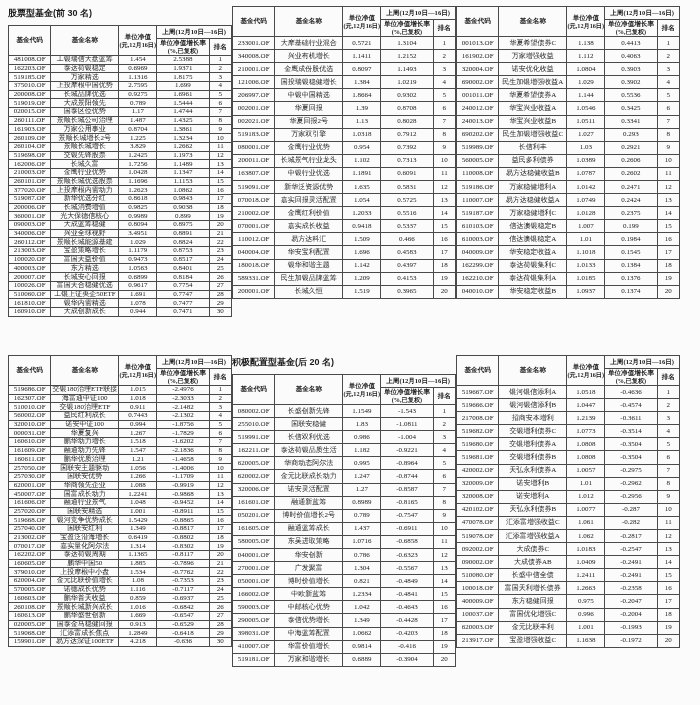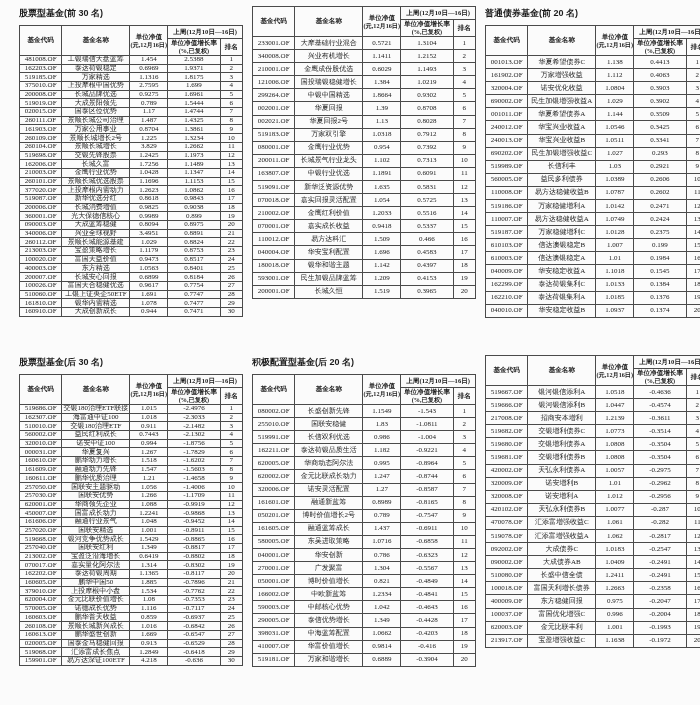--- a/index.html
+++ b/index.html
@@ -2,23 +2,21 @@
 <html><head>
 <meta charset="utf-8">
 <style>
   * { margin: 0; padding: 0; box-sizing: border-box; }
   html, body { width: 700px; height: 705px; background: #fbfbfb; overflow: hidden; }
   body { font-family: "Liberation Serif", "DejaVu Serif", serif; color: #1b1b1b; }
   .page {
     display: grid;
     grid-template-columns: 224px 224px 224px;
     grid-template-rows: 349px auto;
-    column-gap: 9px;
     padding: 6px 4px 0 8px;
-    margin-left: 11px;
   }
   .section { overflow: hidden; }
   .title {
     font-family: "Liberation Sans", sans-serif;
     font-size: 9px;
     font-weight: bold;
     margin: 1px 0 5px 0;
     white-space: nowrap;
   }
   table.fund {
@@ -334,33 +332,33 @@
           <tr>
             <td>340008.OF</td>
             <td>兴业有机增长</td>
             <td>1.1411</td>
             <td>1.2152</td>
             <td>2</td>
           </tr>
           <tr>
             <td>210001.OF</td>
             <td>金鹰成份股优选</td>
-            <td>0.6029</td>
+            <td>0.8097</td>
             <td>1.1493</td>
             <td>3</td>
           </tr>
           <tr>
             <td>121006.OF</td>
             <td>国投瑞银稳健增长</td>
             <td>1.384</td>
             <td>1.0219</td>
             <td>4</td>
           </tr>
           <tr>
-            <td>299264.OF</td>
+            <td>206997.OF</td>
             <td>中银中国精选</td>
             <td>1.8664</td>
             <td>0.9302</td>
             <td>5</td>
           </tr>
           <tr>
             <td>002001.OF</td>
             <td>华夏回报</td>
             <td>1.39</td>
             <td>0.8708</td>
@@ -444,39 +442,38 @@
             <td>17</td>
           </tr>
           <tr>
             <td>180018.OF</td>
             <td>银华和谐主题</td>
             <td>1.142</td>
             <td>0.4397</td>
             <td>18</td>
           </tr>
           <tr>
-            <td>593001.OF</td>
+            <td>589331.OF</td>
             <td>民生加银品牌蓝筹</td>
             <td>1.209</td>
             <td>0.4153</td>
             <td>19</td>
           </tr>
           <tr>
             <td>200001.OF</td>
             <td>长城久恒</td>
             <td>1.519</td>
             <td>0.3965</td>
             <td>20</td>
           </tr>
         </tbody>
     </table>
   </section>
 
   <section class="section">
-    <div class="title">普通债券基金(前 20 名)</div>
     <table class="fund rows20">
       <colgroup>
           <col style="width:19%">
           <col style="width:30.5%">
           <col style="width:17%">
           <col style="width:23.5%">
           <col style="width:10%">
         </colgroup>
       <thead>
         <tr>
@@ -522,21 +519,21 @@
             <td>690002.OF</td>
             <td>民生加银增强收益A</td>
             <td>1.029</td>
             <td>0.3902</td>
             <td>4</td>
           </tr>
           <tr>
             <td>001011.OF</td>
             <td>华夏希望债券A</td>
             <td>1.144</td>
-            <td>0.3509</td>
+            <td>0.5536</td>
             <td>5</td>
           </tr>
           <tr>
             <td>240012.OF</td>
             <td>华宝兴业收益A</td>
             <td>1.0546</td>
             <td>0.3425</td>
             <td>6</td>
           </tr>
           <tr>
@@ -635,21 +632,20 @@
             <td>华安稳定收益B</td>
             <td>1.0937</td>
             <td>0.1374</td>
             <td>20</td>
           </tr>
         </tbody>
     </table>
   </section>
 
   <section class="section">
-    <div class="title">股票型基金(后 30 名)</div>
     <table class="fund rows30">
       <colgroup>
           <col style="width:19%">
           <col style="width:30.5%">
           <col style="width:17%">
           <col style="width:23.5%">
           <col style="width:10%">
         </colgroup>
       <thead>
         <tr>
@@ -716,21 +712,21 @@
             <td>160610.OF</td>
             <td>鹏华动力增长</td>
             <td>1.518</td>
             <td>-1.6202</td>
             <td>7</td>
           </tr>
           <tr>
             <td>161609.OF</td>
             <td>融通动力先锋</td>
             <td>1.547</td>
-            <td>-1.5603</td>
+            <td>-2.1836</td>
             <td>8</td>
           </tr>
           <tr>
             <td>160611.OF</td>
             <td>鹏华优质治理</td>
             <td>1.21</td>
             <td>-1.4658</td>
             <td>9</td>
           </tr>
           <tr>

